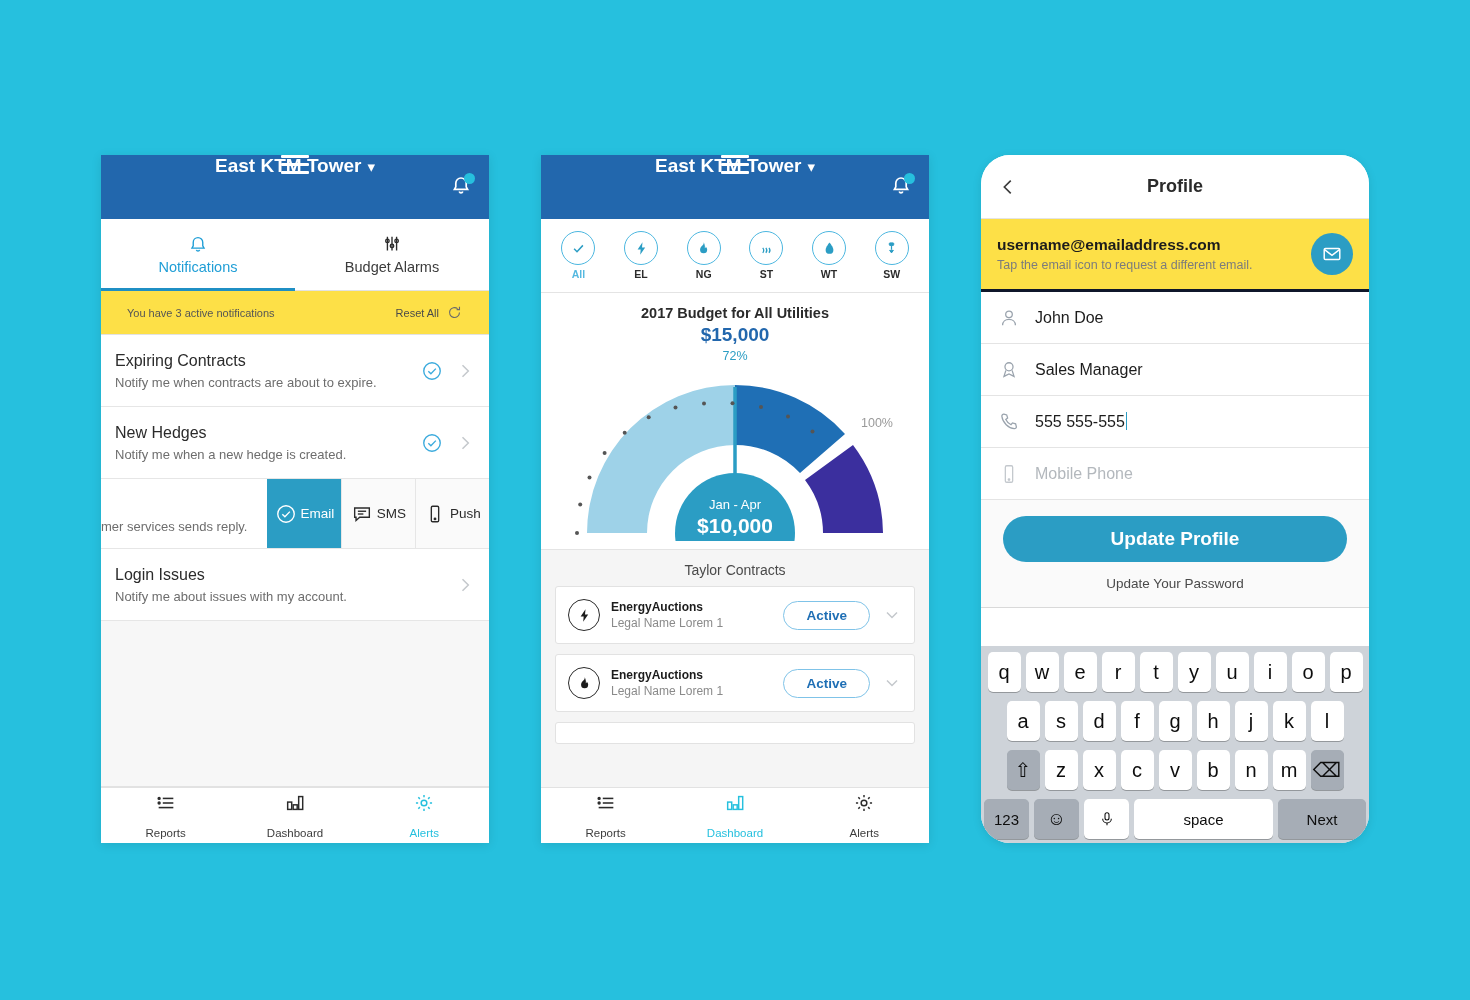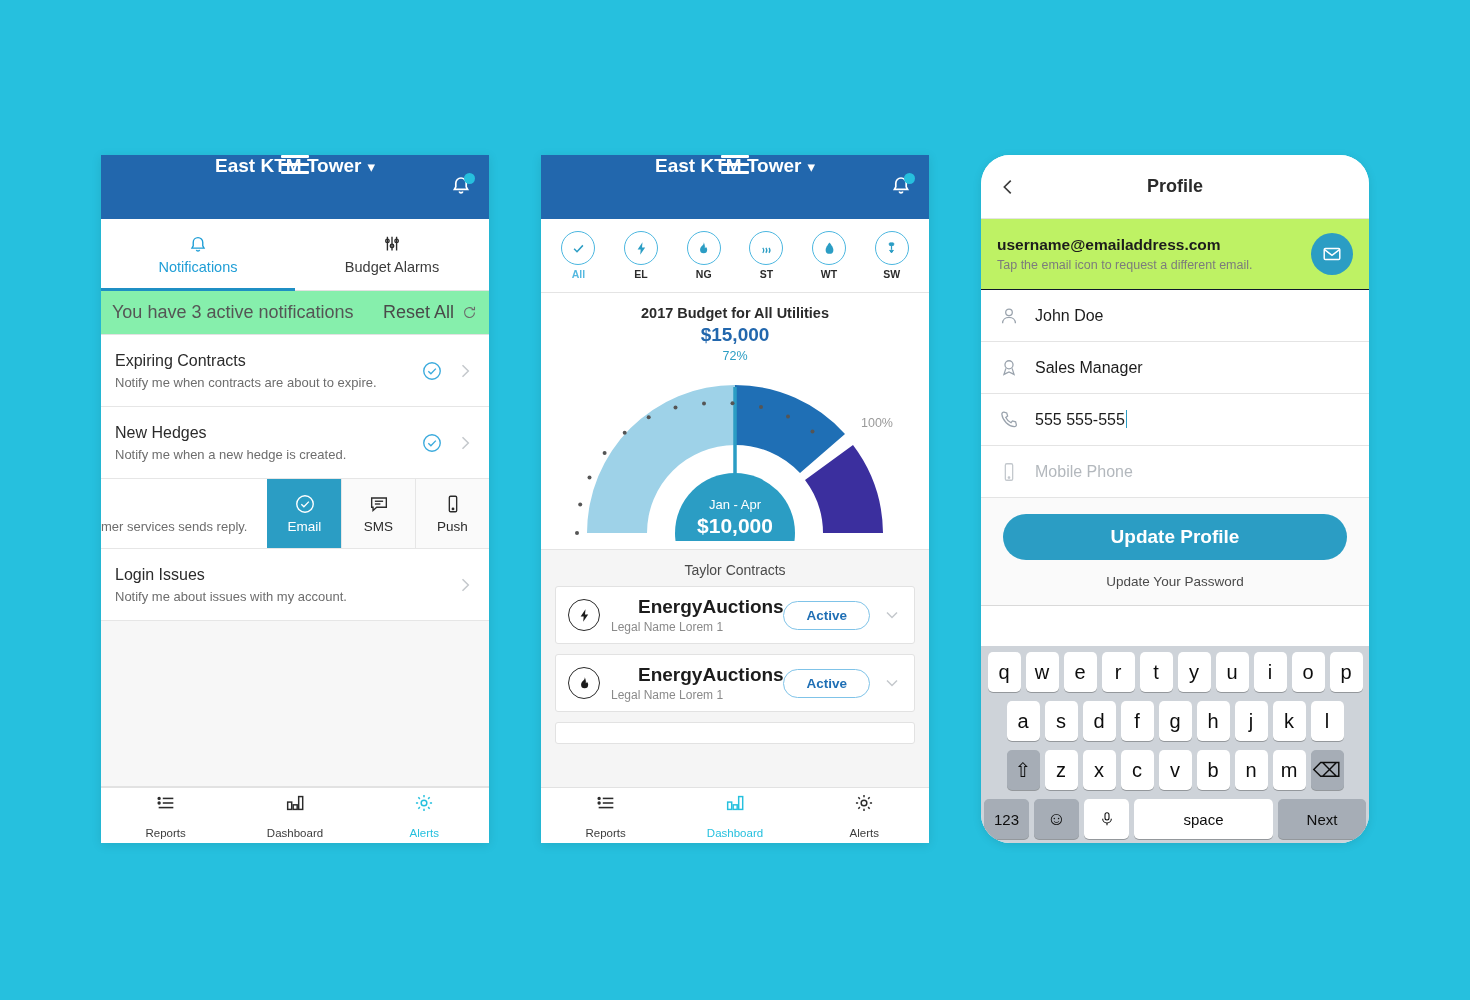--- a/index.html
+++ b/index.html
@@ -51,23 +51,23 @@
   }
   .tab.active { color: #1f9ed6; }
   .tab.active::after {
     content: ""; position: absolute; left: 0; right: 0; bottom: -1px;
     height: 3px; background: #1f8fc4;
   }
 
   
   .summary {
     display: flex; align-items: center; height: 44px;
-    padding: 0 11px; background: #86efac;
+    padding: 0 26px; background: #fde047;
     border-bottom: 1px solid #e2e2e2;
-    font-size: 18px; color: #555;
+    font-size: 11px; color: #555;
   }
   .summary .reset {
     margin-left: auto; display: flex; align-items: center; gap: 7px;
     color: #4a4a4a; cursor: pointer;
   }
 
   
   .notif-row {
     display: flex; align-items: center; padding: 12px 14px;
     border-bottom: 1px solid #e6e6e6; background: #fff;
@@ -82,21 +82,21 @@
   
   .swipe-row {
     display: flex; align-items: stretch; height: 70px;
     border-bottom: 1px solid #e6e6e6; background: #fff; overflow: hidden;
   }
   .swipe-text {
     flex: 1; display: flex; align-items: flex-end; padding: 0 0 14px 0;
     font-size: 13px; color: #6d6d6d; white-space: nowrap; overflow: hidden;
   }
   .swipe-btn {
-    width: 74px; display: flex; flex-direction: column;
+    width: 74px; display: flex; 
     align-items: center; justify-content: center; gap: 4px;
     font-size: 13.5px; color: #2b2b2b; cursor: pointer;
     border-left: 1px solid #e6e6e6; background: #fafafa;
   }
   .swipe-btn.on { background: #2b9dc4; color: #fff; border-left-color: #2b9dc4; }
 
   .filler { background: #f7f7f7; flex: 1; border-bottom: 1px solid #e2e2e2; }
 
   
   .tabbar {
@@ -146,42 +146,42 @@
     background: #fff; border: 1px solid #e2e2e2; border-radius: 3px;
     margin: 0 14px 10px; height: 58px;
     display: flex; align-items: center; padding: 0 12px;
   }
   .contract-icon {
     width: 32px; height: 32px; border-radius: 50%;
     border: 1.6px solid #2b2b2b; display: flex;
     align-items: center; justify-content: center; flex-shrink: 0;
   }
   .contract-texts { margin-left: 11px; flex: 1; min-width: 0; }
-  .contract-name { font-size: 19px; font-weight: bold; color: #1c1c1c; margin-left: 27px; }
+  .contract-name { font-size: 12px; font-weight: bold; color: #1c1c1c; }
   .contract-legal { font-size: 12px; color: #8a8a8a; margin-top: 2px; }
   .pill-active {
     border: 1.4px solid #7fc3e8; border-radius: 20px;
     padding: 6px 22px; font-size: 13.5px; font-weight: bold;
     color: #1f6fb5; background: #fff; cursor: pointer; flex-shrink: 0;
   }
   .card-chev { margin-left: 12px; color: #c4c8cc; cursor: pointer; }
 
   
   .nav-plain {
     height: 64px; background: #fff; display: flex; align-items: center;
     padding: 0 16px; position: relative; border-bottom: 1px solid #e4e4e4;
   }
   .nav-back { cursor: pointer; color: #3c3c3c; z-index: 2; }
   .nav-title {
     position: absolute; left: 0; right: 0; text-align: center;
     font-size: 18px; font-weight: bold; color: #2b2b2b; pointer-events: none;
   }
   .email-row {
-    display: flex; align-items: center; background: #bef264;
-    padding: 14px 16px; border-bottom: 1px solid #0f172a;
+    display: flex; align-items: center; background: #fde047;
+    padding: 14px 16px; border-bottom: 3px solid #0f172a;
   }
   .email-texts { flex: 1; min-width: 0; }
   .email-addr { font-size: 15.5px; font-weight: bold; color: #1c1c1c; }
   .email-hint { font-size: 12.5px; color: #7c7c7c; margin-top: 4px; }
   .email-btn {
     width: 42px; height: 42px; border-radius: 50%; background: #2b9dc4;
     display: flex; align-items: center; justify-content: center;
     flex-shrink: 0; cursor: pointer;
   }
   .field-row {

